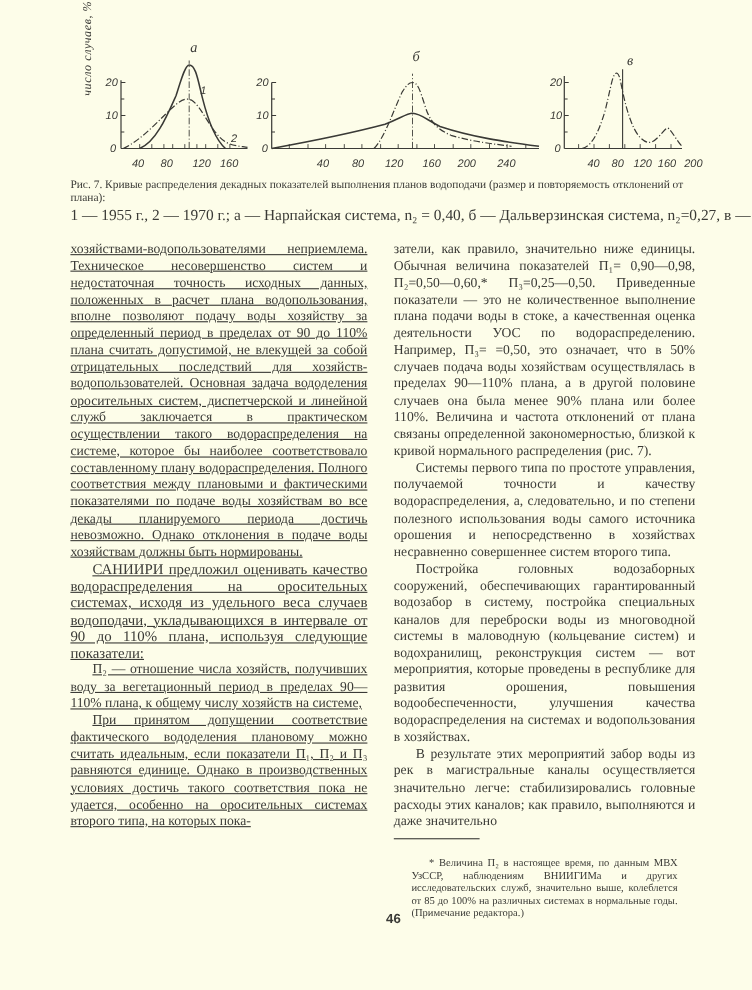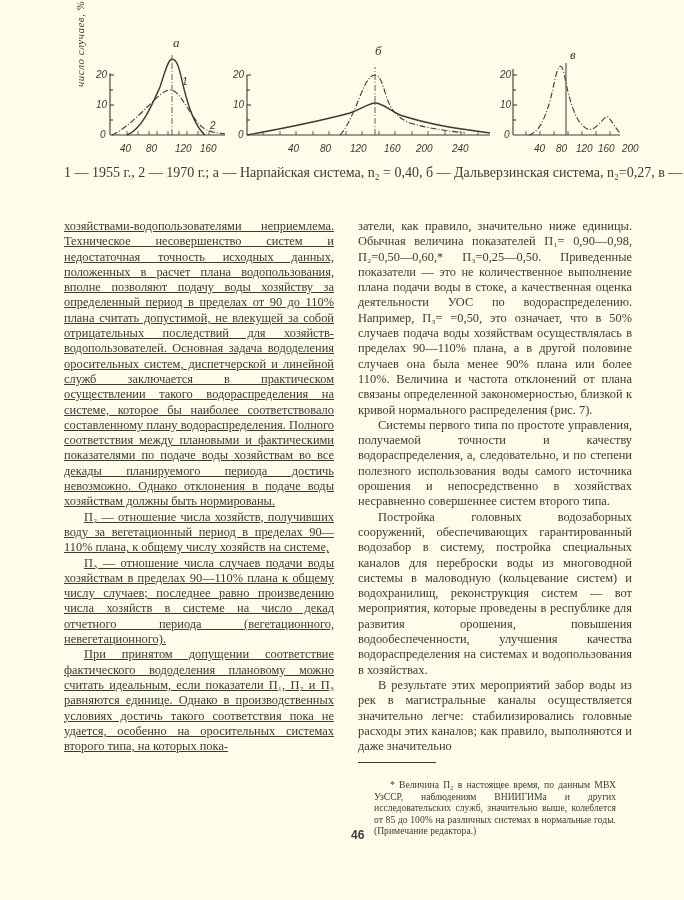--- a/index.html
+++ b/index.html
@@ -143,27 +143,28 @@
     <text class="tick" x="440" y="53">20</text>
     <text class="tick" x="474" y="127">40</text>
     <text class="tick" x="496" y="127">80</text>
     <text class="tick" x="516" y="127">120</text>
     <text class="tick" x="538" y="127">160</text>
     <text class="tick" x="562" y="127">200</text>
   </svg>
 </div>
 
 <div class="caption">
+  <div class="title">Рис. 7. Кривые распределения декадных показателей выполнения планов водоподачи (размер и повторяемость отклонений от плана):</div>
   <div class="legend">1 — 1955 г., 2 — 1970 г.; а — Нарпайская система, n₂ = 0,40, б — Дальверзинская система, n₂=0,27, в — Гузарская система.</div>
 </div>
 
 <div class="col left">
   <p>хозяйствами-водопользователями неприемлема. Техническое несовершенство систем и недостаточная точность исходных данных, положенных в расчет плана водопользования, вполне позволяют подачу воды хозяйству за определенный период в пределах от 90 до 110% плана считать допустимой, не влекущей за собой отрицательных последствий для хозяйств-водопользователей. Основная задача вододеления оросительных систем, диспетчерской и линейной служб заключается в практическом осуществлении такого водораспределения на системе, которое бы наиболее соответствовало составленному плану водораспределения. Полного соответствия между плановыми и фактическими показателями по подаче воды хозяйствам во все декады планируемого периода достичь невозможно. Однако отклонения в подаче воды хозяйствам должны быть нормированы.</p>
+  <p class="ind big">САНИИРИ предложил оценивать качество водораспределения на оросительных системах, исходя из удельного веса случаев водоподачи, укладывающихся в интервале от 90 до 110% плана, используя следующие показатели:</p>
   <p class="ind">П₂ — отношение числа хозяйств, получивших воду за вегетационный период в пределах 90—110% плана, к общему числу хозяйств на системе,</p>
-  <p class="ind">П₃ — отношение числа случаев подачи воды хозяйствам в пределах 90—110% плана к общему числу случаев; последнее равно произведению числа хозяйств в системе на число декад отчетного периода (вегетационного, невегетационного).</p>
   <p class="ind">При принятом допущении соответствие фактического вододеления плановому можно считать идеальным, если показатели П₁, П₂ и П₃ равняются единице. Однако в производственных условиях достичь такого соответствия пока не удается, особенно на оросительных системах второго типа, на которых пока-</p>
 </div>
 
 <div class="col right">
   <p>затели, как правило, значительно ниже единицы. Обычная величина показателей П₁= 0,90—0,98, П₂=0,50—0,60,* П₃=0,25—0,50. Приведенные показатели — это не количественное выполнение плана подачи воды в стоке, а качественная оценка деятельности УОС по водораспределению. Например, П₃= =0,50, это означает, что в 50% случаев подача воды хозяйствам осуществлялась в пределах 90—110% плана, а в другой половине случаев она была менее 90% плана или более 110%. Величина и частота отклонений от плана связаны определенной закономерностью, близкой к кривой нормального распределения (рис. 7).</p>
   <p class="ind">Системы первого типа по простоте управления, получаемой точности и качеству водораспределения, а, следовательно, и по степени полезного использования воды самого источника орошения и непосредственно в хозяйствах несравненно совершеннее систем второго типа.</p>
   <p class="ind">Постройка головных водозаборных сооружений, обеспечивающих гарантированный водозабор в систему, постройка специальных каналов для переброски воды из многоводной системы в маловодную (кольцевание систем) и водохранилищ, реконструкция систем — вот мероприятия, которые проведены в республике для развития орошения, повышения водообеспеченности, улучшения качества водораспределения на системах и водопользования в хозяйствах.</p>
   <p class="ind">В результате этих мероприятий забор воды из рек в магистральные каналы осуществляется значительно легче: стабилизировались головные расходы этих каналов; как правило, выполняются и даже значительно</p>
   <div class="rule"></div>
   <div class="footnote">

